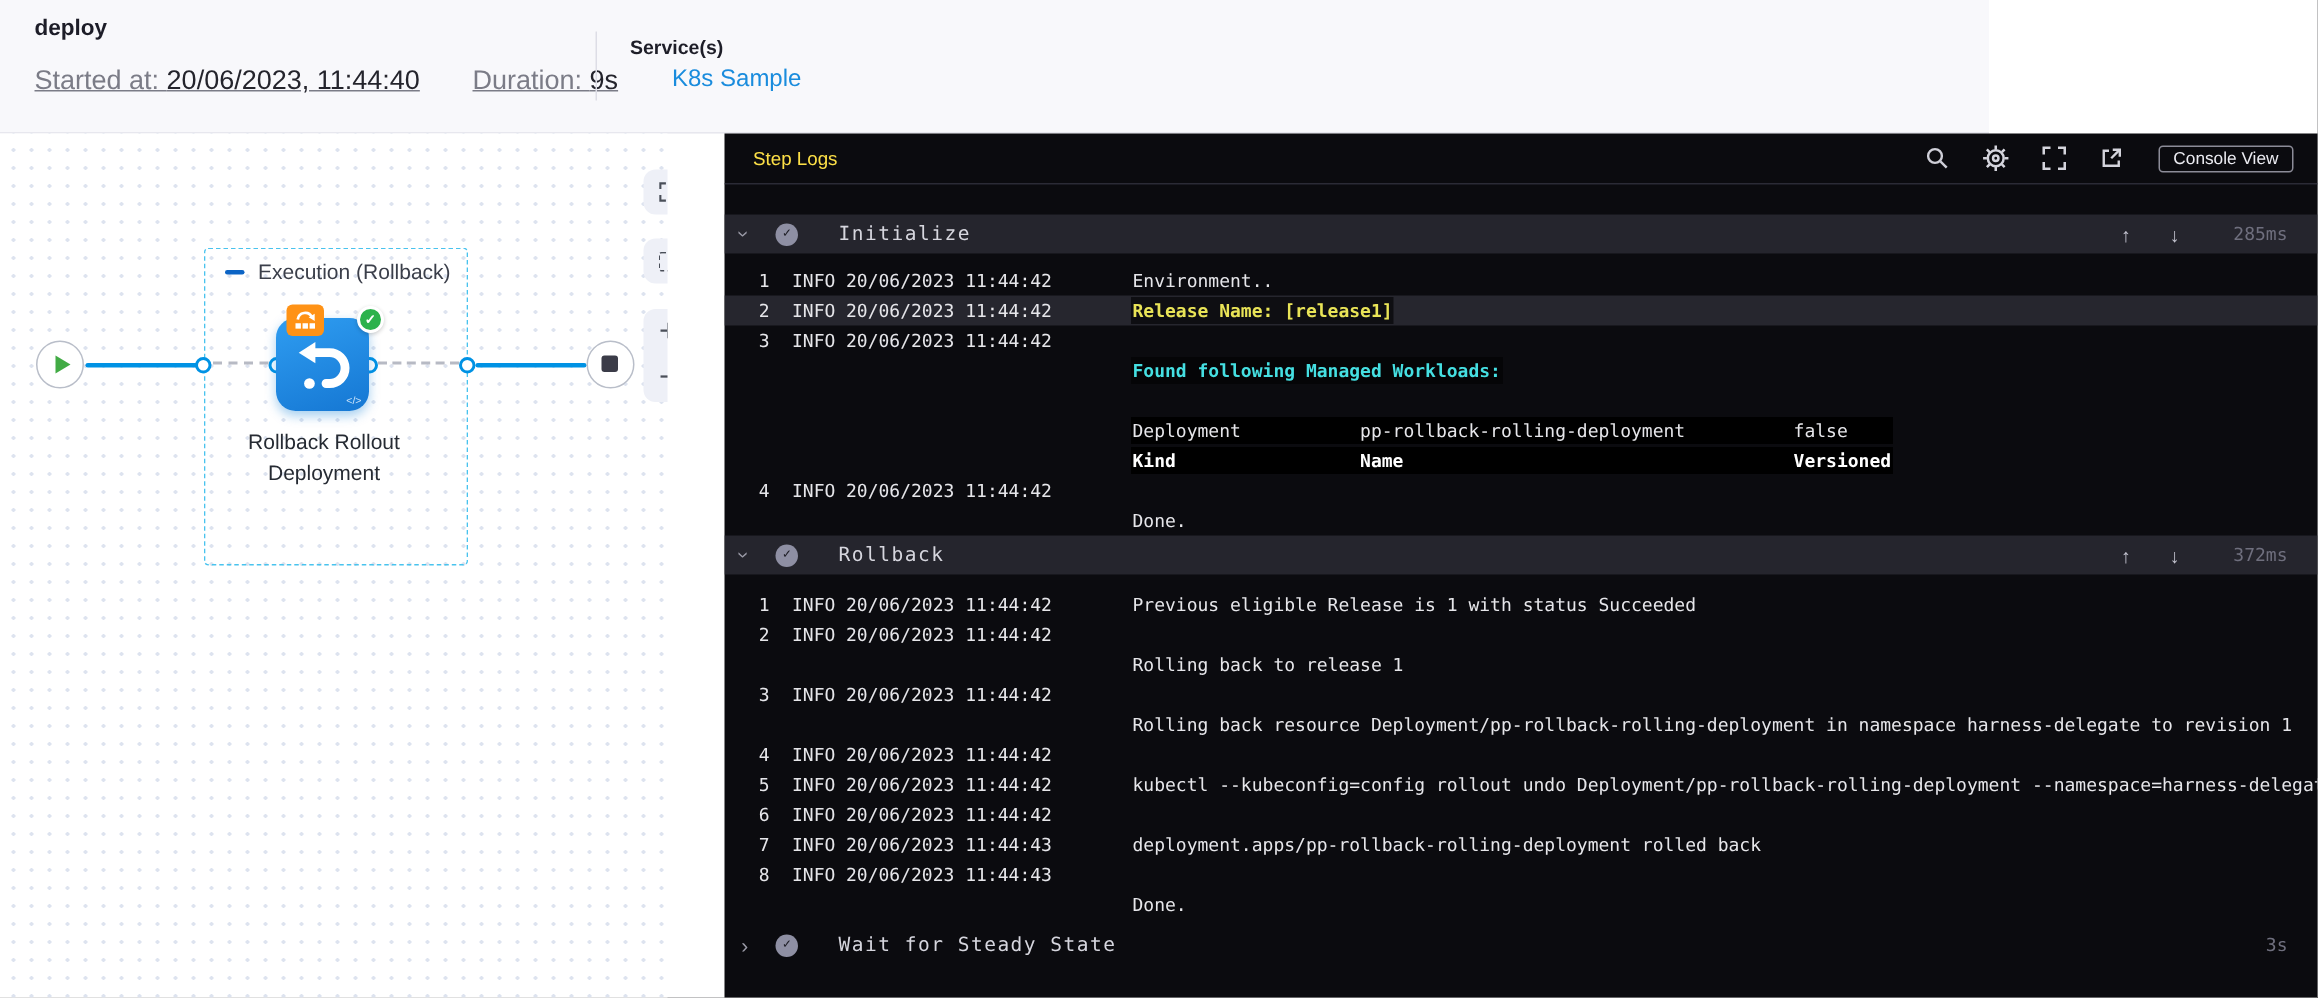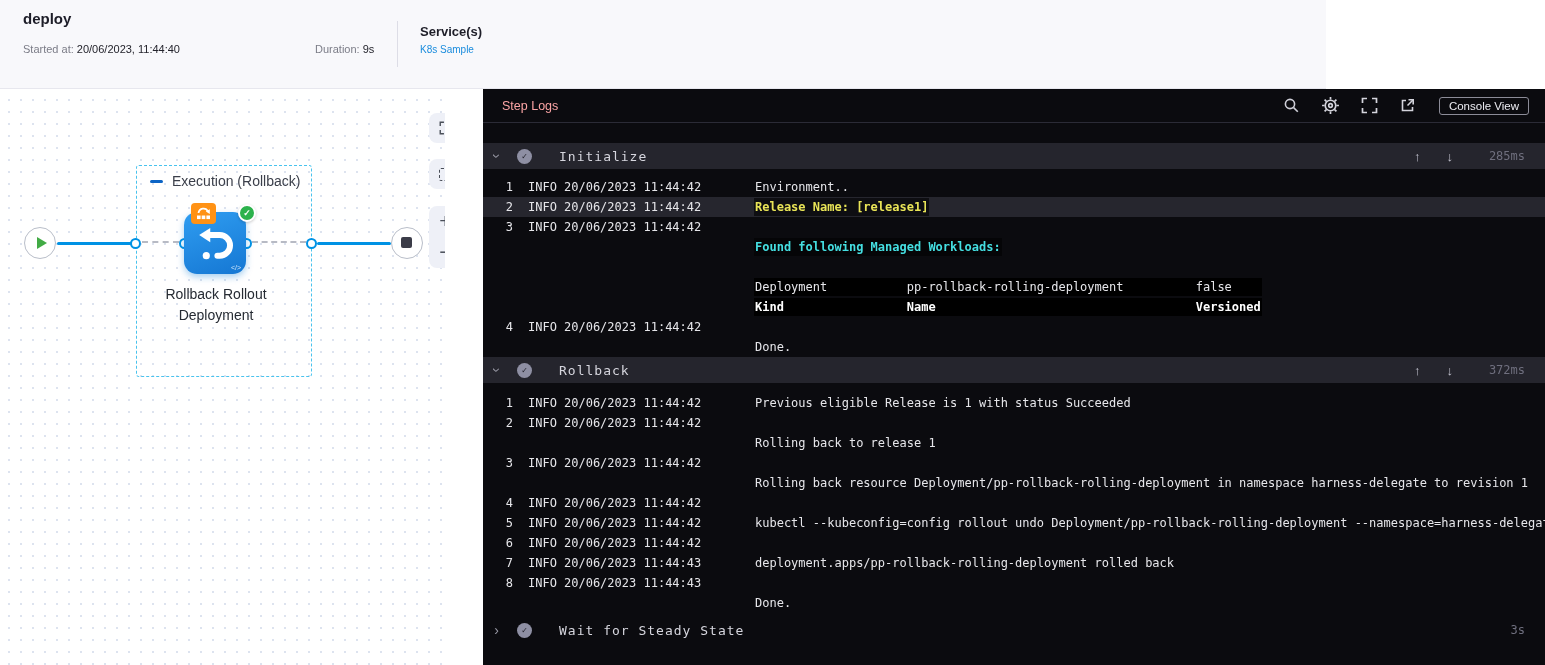--- a/index.html
+++ b/index.html
@@ -3,29 +3,29 @@
 <meta charset="utf-8">
 <style>
   * { margin:0; padding:0; box-sizing:border-box; }
   html,body { width:1545px; height:665px; overflow:hidden; background:#fff;
     font-family:"Liberation Sans", sans-serif; }
 
   
   .top-header { position:absolute; left:0; top:0; width:1326px; height:89px;
     background:#f8f8fb; border-bottom:1px solid #e7e7ee; }
   .hdr-title { position:absolute; left:23px; top:10px; font-size:15px; font-weight:bold; color:#1d1d28; }
-  .meta { position:absolute; top:43px; font-size:11px; color:#7b7c87; }
+  .meta { position:absolute; top:43px; font-size:18px; color:#7b7c87;text-decoration:underline; }
   .meta b { font-weight:normal; color:#24242c; }
   .meta-start { left:23px; }
   .meta-duration { left:315px; }
   .vdivider { position:absolute; left:397px; top:21px; width:1px; height:46px; background:#dddde6; }
   .col-block { position:absolute; top:24px; }
   .col-svc { left:420px; } .col-env { left:663px; }
   .col-label { font-size:13px; font-weight:600; color:#1e1e28; }
-  .col-value { margin-top:5px; font-size:10px; }
+  .col-value { margin-top:5px; font-size:16px;margin-left:28px; }
   .lnk { color:#1a8cdd; cursor:pointer; }
   .dim { color:#6b7582; }
 
   
   .canvas { position:absolute; left:0; top:89px; width:445px; height:576px; background:#fff;
     background-image:radial-gradient(circle, #dde3ef 1.2px, transparent 1.4px);
     background-size:12px 12px; background-position:3px 5px; overflow:hidden; }
   .terminal-node { position:absolute; width:32px; height:32px; border-radius:50%;
     background:#fff; border:1.5px solid #b9bec9; }
   .start-node { left:24px; top:138px; }
@@ -62,21 +62,21 @@
   .cbtn-marquee { top:70px; height:30px; }
   .marquee-sq { width:13px; height:13px; border:1.5px dashed #4a4f59; border-radius:2px; }
   .cbtn-zoom { top:117px; height:62px; flex-direction:column; }
   .zoom-glyph { height:31px; line-height:30px; font-size:21px; width:100%; text-align:center; cursor:pointer; }
 
   
   .logs { position:absolute; left:483px; top:89px; width:1062px; height:576px;
     background:#0b0b0f; overflow:hidden; color:#e6e6ea; }
   .log-toolbar { height:34px; border-bottom:1px solid #2b2b36; display:flex; align-items:center;
     padding:0 16px 0 19px; }
-  .lt-title { font-size:12.5px; color:#fca5a5; }
+  .lt-title { font-size:12.5px; color:#fde047; }
   .lt-icons { margin-left:auto; display:flex; align-items:center; gap:21px; }
   .lt-icons svg { display:block; cursor:pointer; }
   .console-btn { border:1px solid #8c8c98; border-radius:3px; padding:2px 9px; font-size:11.5px;
     color:#ececf2; cursor:pointer; margin-left:2px; }
   .sec-hdr { height:26px; display:flex; align-items:center; padding:0 20px 0 7px;
     font-family:"DejaVu Sans Mono", monospace; cursor:pointer; }
   .sec-hdr.open { background:#25252d; }
   .sec-hdr.first { margin-top:20px; }
   .sec-hdr.last { margin-top:4px; }
   .chev { width:13px; font-size:14px; color:#9a9aa6; text-align:center;

